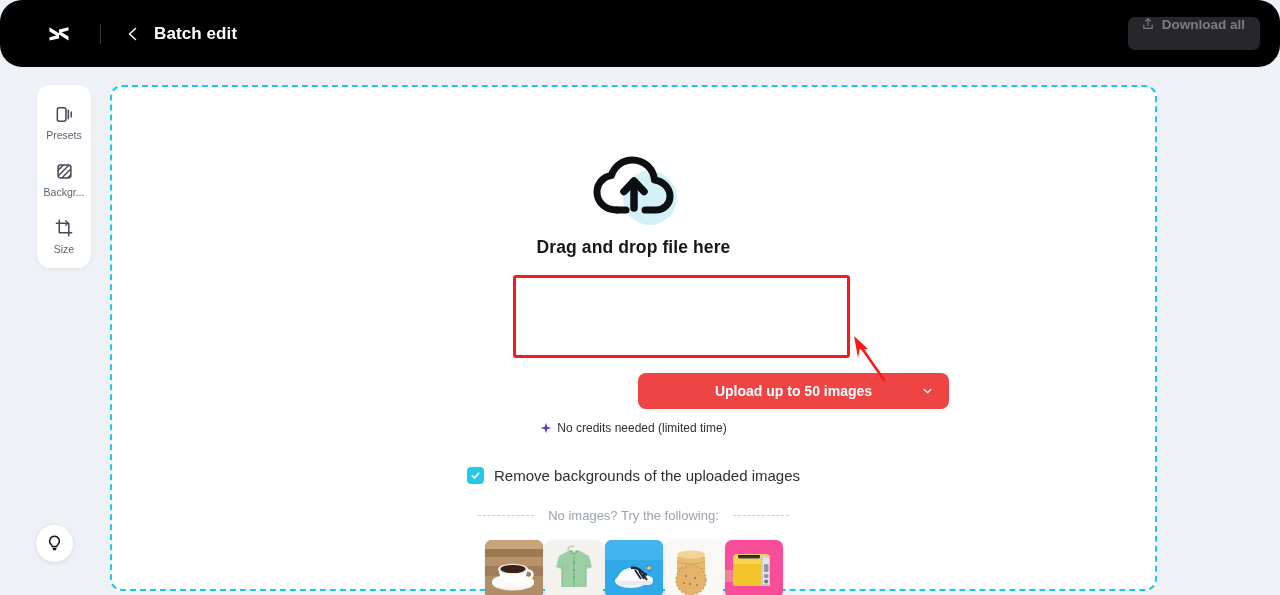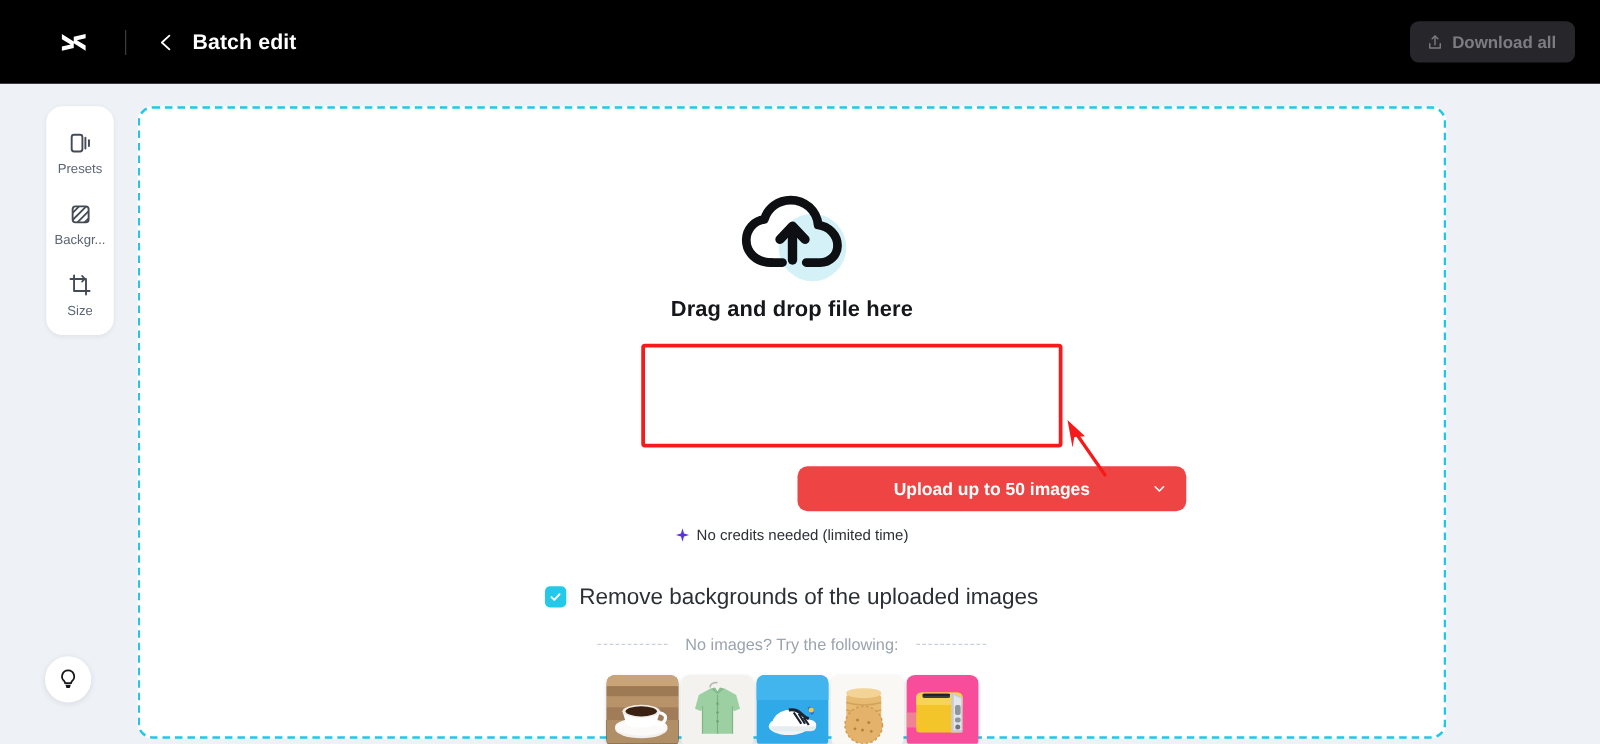--- a/index.html
+++ b/index.html
@@ -9,41 +9,41 @@
     background: #eef1f5;
     overflow: hidden;
   }
   .app { position: relative; width: 1280px; height: 595px; }
 
   
   .topbar {
     position: absolute; top: 0; left: 0;
     width: 1280px; height: 67px;
     background: #000000;
-    display: flex; align-items: center;
+    display: flex; align-items: center; border-radius: 22px;
   }
   .logo { margin-left: 44px; width: 30px; height: 30px; display: flex; align-items: center; justify-content: center; }
   .topbar-divider { width: 1px; height: 20px; background: #3a3a3a; margin-left: 26px; }
   .back-btn {
     margin-left: 22px; width: 20px; height: 20px;
     display: flex; align-items: center; justify-content: center;
     cursor: pointer;
   }
   .page-title {
     margin-left: 11px;
     color: #ffffff; font-size: 17px; font-weight: 600; letter-spacing: .1px;
   }
   .download-all {
     position: absolute; right: 20px; top: 17px;
     height: 33px; padding: 0 15px 0 13px;
     background: #27272b; color: #7c7c82;
     border: none; border-radius: 7px;
     font-family: "Liberation Sans", sans-serif;
     font-size: 13.5px; font-weight: 600;
-    display: flex; align-items: center; gap: 7px;
+    display: flex; gap: 7px;
     cursor: default;
   }
 
   
   .sidebar {
     position: absolute; left: 37px; top: 85px;
     width: 54px;
     background: #ffffff; border-radius: 13px;
     padding: 12px 0 10px;
     display: flex; flex-direction: column; align-items: center;
@@ -129,21 +129,21 @@
   .checkbox-row {
     position: absolute; left: 0; right: 0; top: 380px;
     display: flex; align-items: center; justify-content: center; gap: 10px;
     cursor: pointer;
   }
   .cbox {
     width: 17px; height: 17px; border-radius: 4px;
     background: #22c9e8;
     display: flex; align-items: center; justify-content: center;
   }
-  .cbox-label { font-size: 18px; color: #2b2f36; text-align: right; }
+  .cbox-label { font-size: 15px; color: #2b2f36; text-align: right; }
 
   .try-row {
     position: absolute; left: 0; right: 0; top: 421px;
     display: flex; align-items: center; justify-content: center; gap: 14px;
   }
   .dash-line { width: 56px; height: 1px; border-top: 1.5px dashed #c9d0da; }
   .try-text { font-size: 13px; color: #9aa3af; }
 
   .samples {
     position: absolute; left: 0; right: 0; top: 453px;

